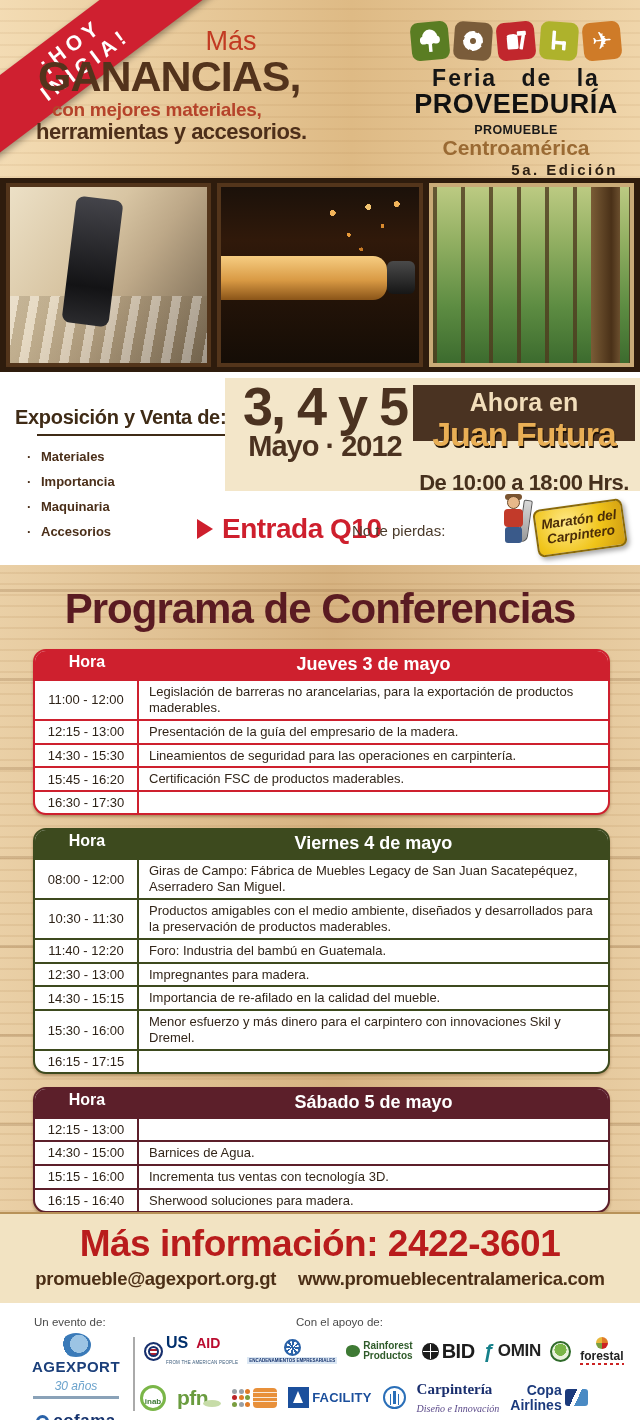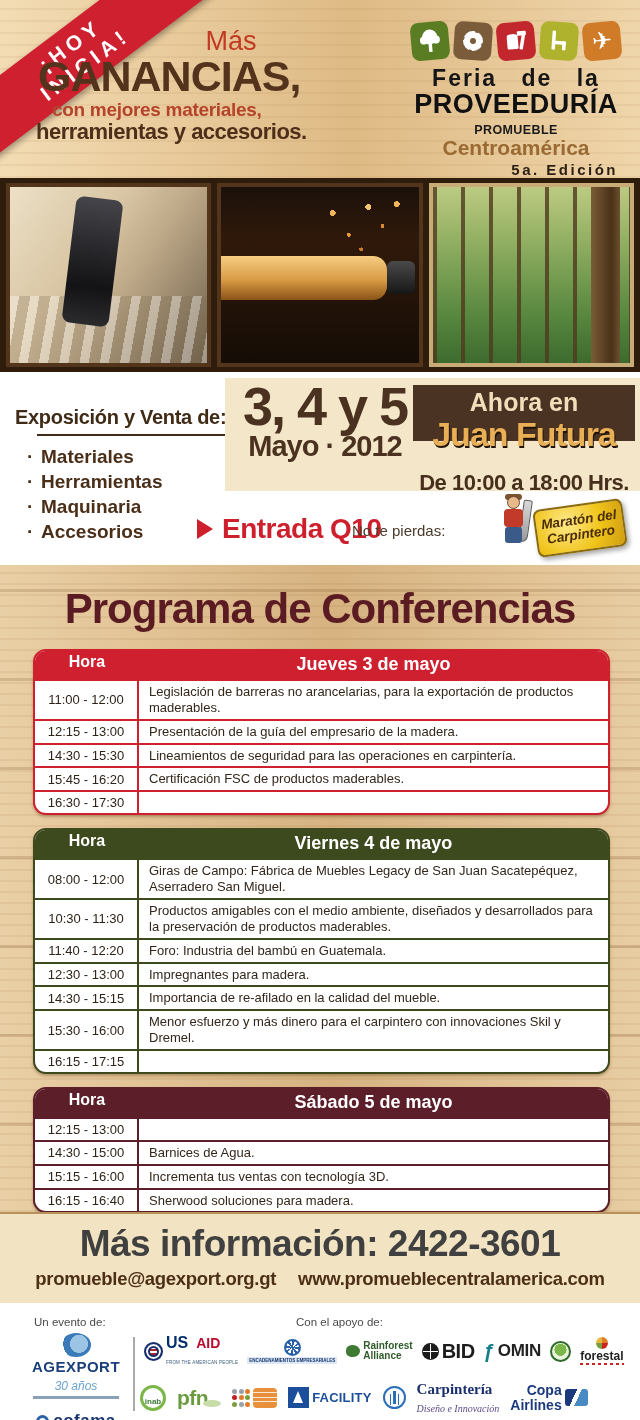--- a/index.html
+++ b/index.html
@@ -63,21 +63,21 @@
   .trunks { position:absolute; inset:0;
     background:repeating-linear-gradient(90deg, rgba(78,58,30,.8) 0 4px, rgba(78,58,30,0) 4px 28px); }
   .bigtrunk { position:absolute; right:5%; top:0; bottom:0; width:15%;
     background:linear-gradient(90deg,#7a5c36,#4a3118 70%,#6b4f2e); }
 
   
   .info { position:absolute; left:0; top:372px; width:640px; height:193px; background:#fff; }
   .expo { position:absolute; left:15px; top:34px; width:215px; }
   .expo-title { font-size:20px; font-weight:bold; color:#3f2b16; letter-spacing:-.3px; }
   .expo-rule { width:188px; border-bottom:2.5px solid #3f2b16; margin:5px 0 8px 22px; }
-  .expo-item { font-size:19px; font-weight:bold; color:#4a2e18; line-height:25px; padding-left:26px; position:relative; }
+  .expo-item { font-size:13px; font-weight:bold; color:#4a2e18; line-height:25px; padding-left:26px; position:relative; }
   .expo-item::before { content:"·"; position:absolute; left:12px; font-weight:bold; }
   .datebox { position:absolute; left:225px; top:6px; width:415px; height:113px; background:#f3e6c9; }
   .dates { position:absolute; left:10px; top:4px; width:180px; text-align:center; color:#4b3220; }
   .d1 { font-size:54px; font-weight:bold; letter-spacing:-2px; line-height:.92; }
   .d2 { font-size:29px; font-weight:bold; letter-spacing:-1px; line-height:1; }
   .venue { position:absolute; right:5px; top:7px; width:222px; height:56px; background:#4a3322; text-align:center; }
   .v1 { font-size:25px; font-weight:bold; color:#f2debb; margin-top:4px; line-height:1.1; }
   .v2 { font-size:34px; font-weight:bold; color:#e9af55; letter-spacing:-1px; line-height:1.05;
         text-shadow:1px 2px 0 #1f1307; }
   .hours { position:absolute; right:5px; top:92px; width:222px; text-align:center;
@@ -118,21 +118,21 @@
   .cell { display:flex; align-items:center; }
   .time { width:104px; flex:none; justify-content:center; border-right:2px solid var(--tc);
           font-size:13px; color:#2e2318; text-align:center; padding:2px 2px; }
   .topic { flex:1; font-size:13px; color:#33261a; padding:3px 10px; line-height:1.22; }
   .shead .time { font-size:16px; font-weight:bold; color:#fff; border-right:none; }
   .shead .topic { font-size:18px; font-weight:bold; color:#fff; justify-content:center; text-align:center; }
 
   
   .contact { position:absolute; left:0; top:1212px; width:640px; height:91px; background:#f2e3c2;
     border-top:2px solid #b89258; text-align:center; }
-  .phone-line { margin-top:9px; font-size:37px; font-weight:bold; color:#404040; letter-spacing:-.5px; }
+  .phone-line { margin-top:9px; font-size:37px; font-weight:bold; color:#b91c1c; letter-spacing:-.5px; }
   .links { display:flex; justify-content:center; gap:22px; margin-top:3px;
            font-size:18.5px; font-weight:bold; color:#4c2f16; letter-spacing:-.3px; }
 
   
   .sponsors { position:absolute; left:0; top:1303px; width:640px; height:117px; background:#fff; }
   .sp-label { position:absolute; font-size:11.5px; color:#4a4a4a; }
   .lab-org { left:34px; top:13px; } .lab-sup { left:296px; top:13px; }
   .org-col { position:absolute; left:24px; top:30px; width:104px; text-align:center; }
   .agx-emblem { width:30px; height:24px; margin:0 auto 1px;
     background:radial-gradient(circle at 60% 45%, #9cc4e4 0 40%, #3a7ab8 41% 70%, transparent 71%); border-radius:50%; }
@@ -275,21 +275,21 @@
       <div class="trunks"></div>
       <div class="bigtrunk"></div>
     </div>
   </div>
 
   <section class="info">
     <div class="expo">
       <div class="expo-title">Exposición y Venta de:</div>
       <div class="expo-rule"></div>
       <div class="expo-item">Materiales</div>
-      <div class="expo-item">Herramientas</div>
+      <div class="expo-item">Importancia</div>
       <div class="expo-item">Maquinaria</div>
       <div class="expo-item">Accesorios</div>
     </div>
     <div class="datebox">
       <div class="dates">
         <div class="d1">3, 4 y 5</div>
         <div class="d2">Mayo · 2012</div>
       </div>
       <div class="venue">
         <div class="v1">Ahora en</div>
@@ -436,21 +436,21 @@
       <div class="lg">
         <span class="seal"></span>
         <span class="usaid-txt"><span class="usaid-us">US</span><span class="usaid-aid">AID</span><br><span class="usaid-tag">FROM THE AMERICAN PEOPLE</span></span>
       </div>
       <div class="lg enc">
         <span class="enc-circ"></span>
         <span class="enc-bar">ENCADENAMIENTOS EMPRESARIALES</span>
       </div>
       <div class="lg">
         <span class="frog"></span>
-        <span class="rf-txt"><span>Rainforest</span><br><span>Alliance</span></span>
+        <span class="rf-txt"><span>Rainforest</span><br><span>Productos</span></span>
       </div>
       <div class="lg">
         <span class="globe"></span>
         <span class="bid-txt">BID</span>
       </div>
       <div class="lg">
         <span class="fomin-f">ƒ</span>
         <span class="fomin-txt">OMIN</span>
       </div>
       <div class="lg">

